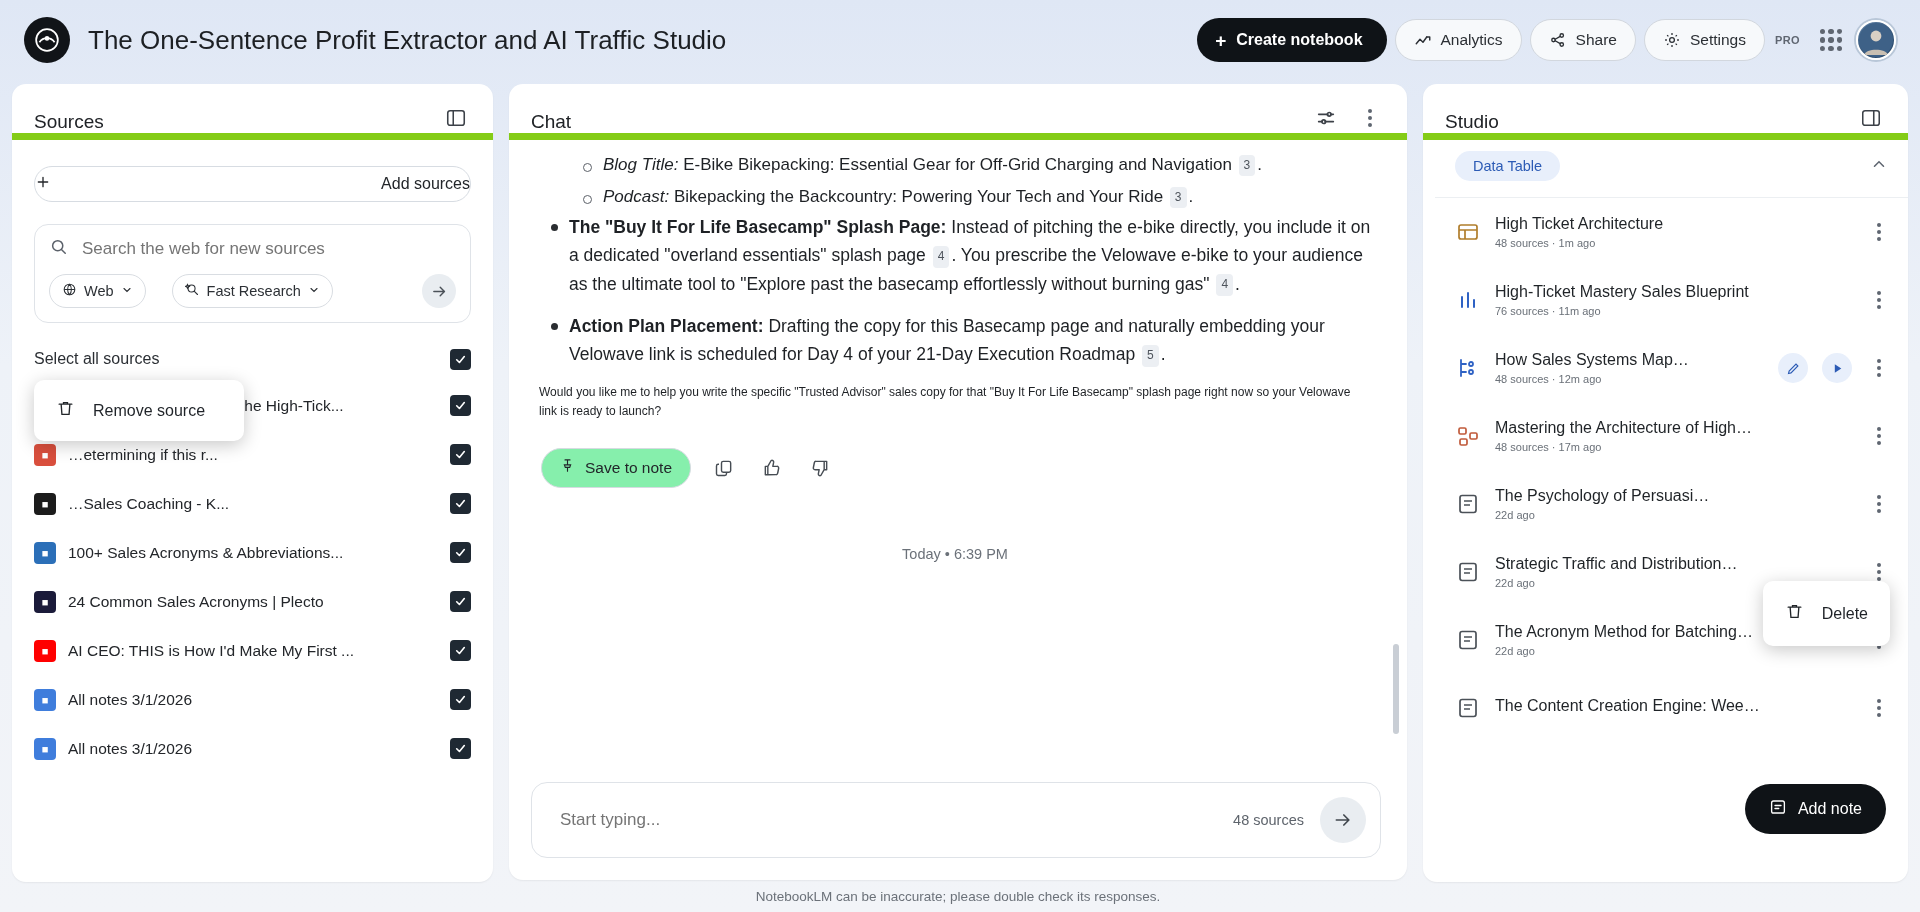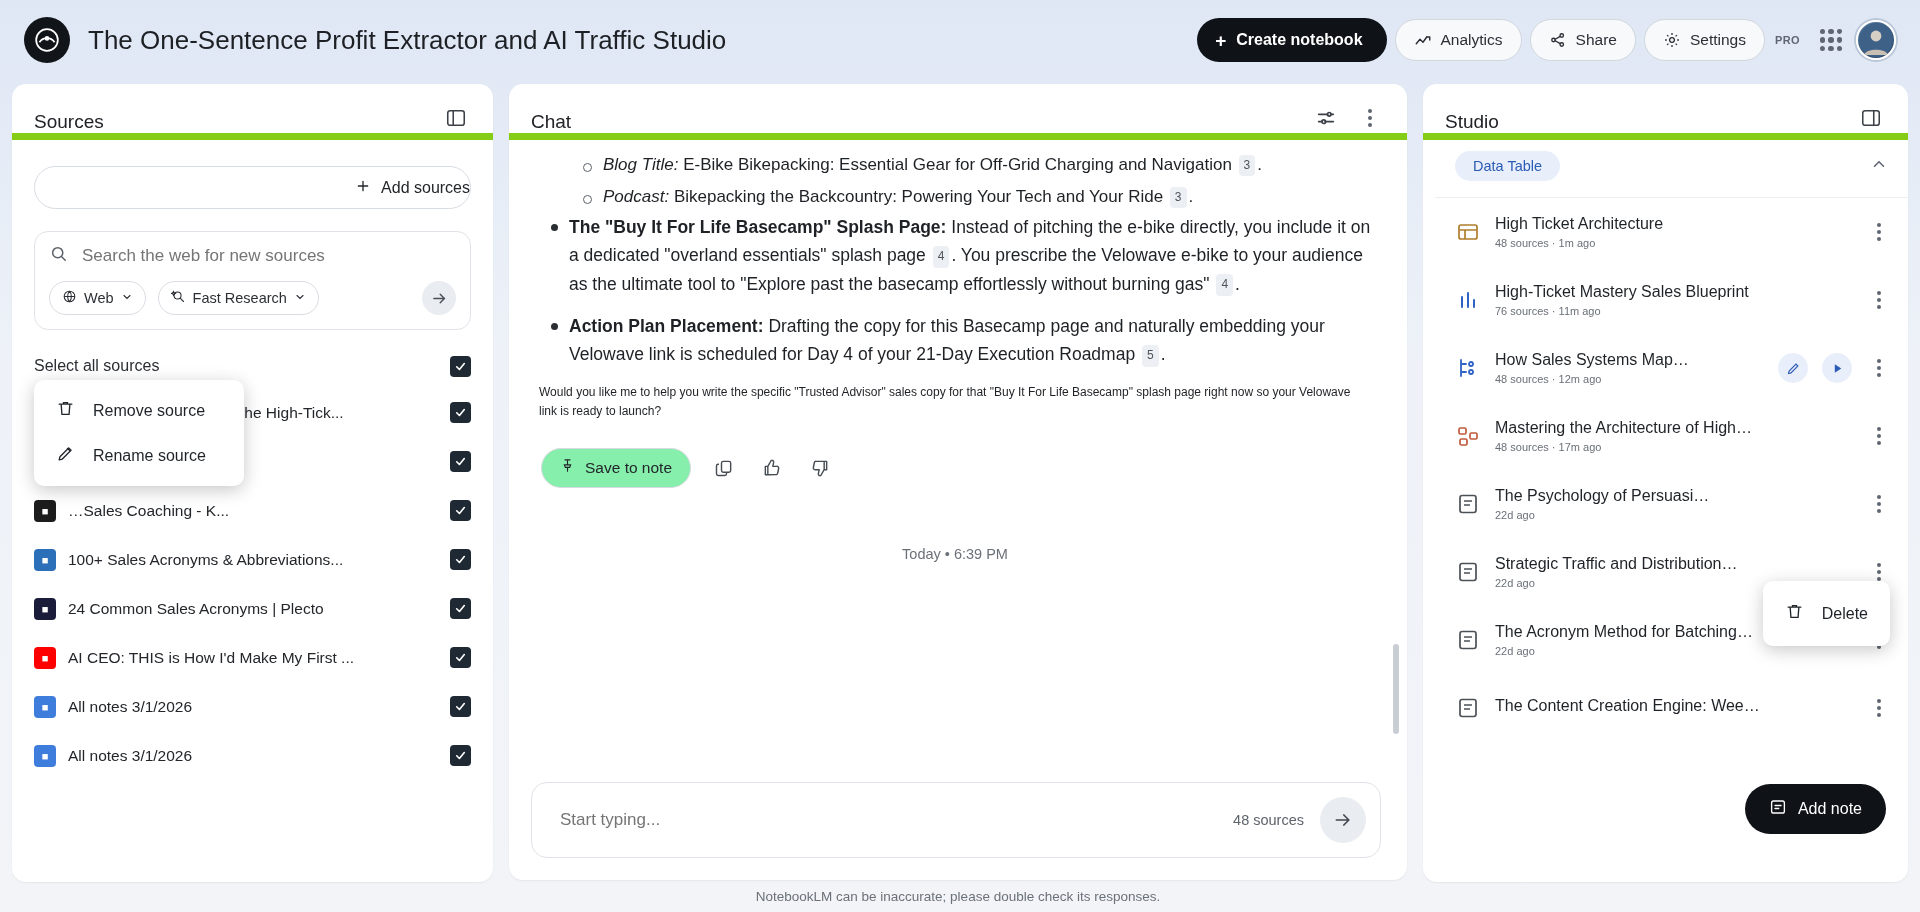--- a/index.html
+++ b/index.html
@@ -73,34 +73,34 @@
     border-bottom: 7px solid #84cc16;
   }
   .panel-title { font-size: 19px; color: #202327; }
   .panel-head-actions { margin-left: auto; display: flex; align-items: center; gap: 14px; }
   .icon-btn { width: 30px; height: 30px; display: flex; align-items: center; justify-content: center;
     cursor: pointer; border-radius: 50%; }
 
   
   #sources { left: 12px; top: 84px; width: 481px; height: 798px; }
   .add-sources {
-    margin: 26px 22px 0; height: 43px; border: 1px solid #d7dce2; border-radius: 23px;
-    display: flex; align-items: center; justify-content: flex-end; gap: 10px;
+    margin: 26px 22px 0; height: 36px; border: 1px solid #d7dce2; border-radius: 23px;
+    display: flex; align-items: center; justify-content: space-between; gap: 10px;
     font-size: 16px; color: #23262a; cursor: pointer; background: #fff;
   }
   .search-box {
     margin: 22px 22px 0; border: 1px solid #dfe3e8; border-radius: 14px;
     padding: 12px 14px 14px;
   }
   .search-row { display: flex; align-items: center; gap: 12px; }
   .search-input {
     border: none; outline: none; font-size: 17px; color: #7b8189;
     background: transparent; width: 100%; font-family: "Liberation Sans", sans-serif;
   }
-  .search-controls { display: flex; align-items: flex-end; gap: 12px; margin-top: 14px; }
+  .search-controls { display: flex; align-items: flex-end; gap: 26px; margin-top: 14px; }
   .mini-chip {
     height: 34px; border: 1px solid #d9dde2; border-radius: 17px; display: flex;
     align-items: center; gap: 7px; padding: 0 12px; font-size: 14.5px; color: #2c3035;
     background: #fff; cursor: pointer;
   }
   .go-btn {
     margin-left: auto; width: 34px; height: 34px; border-radius: 50%;
     background: #e9edf1; display: flex; align-items: center; justify-content: center; cursor: pointer;
   }
   .select-all {
@@ -451,29 +451,20 @@
       </div>
 
     <div class="ctx-menu" style="left: 22px; top: 296px; width: 210px;">
       <div class="ctx-item">
         <span>
           <svg width="19" height="19" viewBox="0 0 24 24" fill="none" stroke="#22262a" stroke-width="1.7" stroke-linecap="round">
             <path d="M4 6.5h16M9.5 6.5V4.5h5v2M6.5 6.5l1 13h9l1-13"></path>
           </svg>
         </span>
         <span>Remove source</span>
-      </div>
-      <div class="ctx-item">
-        <span>
-          <svg width="19" height="19" viewBox="0 0 24 24" fill="none" stroke="#22262a" stroke-width="1.7" stroke-linecap="round" stroke-linejoin="round">
-            <path d="M4 20l4-1 11-11-3-3L5 16z"></path>
-              <path d="M14.5 5.5l3 3"></path>
-          </svg>
-        </span>
-        <span>Rename source</span>
       </div>
     </div>
   </div>
 
   <div class="panel" id="chat">
     <div class="panel-head">
       <div class="panel-title">Chat</div>
       <div class="panel-head-actions">
         <div class="icon-btn">
           <svg width="22" height="22" viewBox="0 0 24 24" fill="none" stroke="#3c4148" stroke-width="1.8" stroke-linecap="round">

